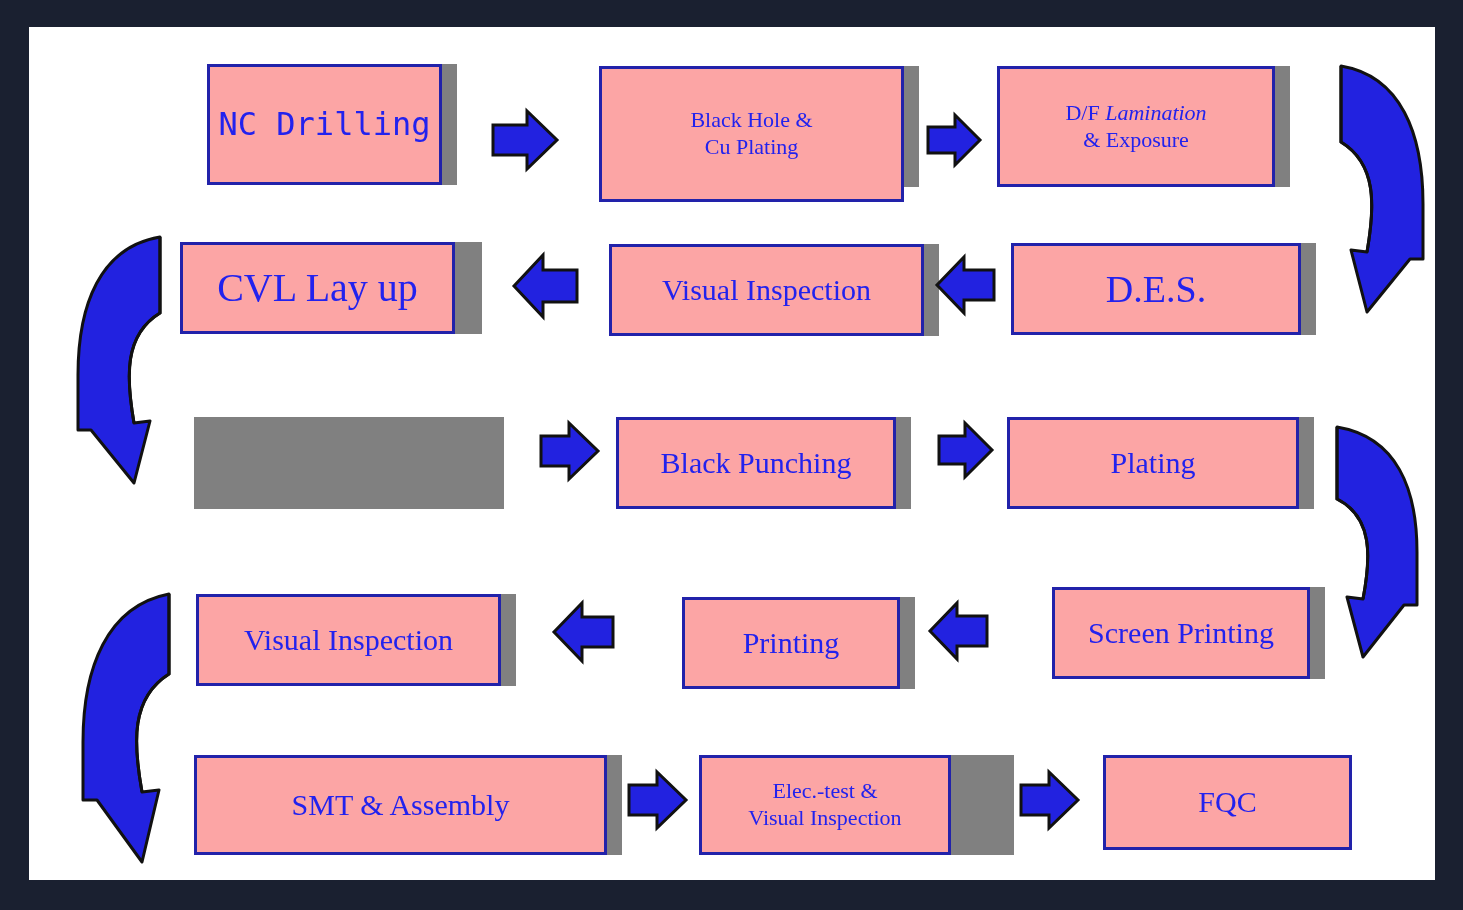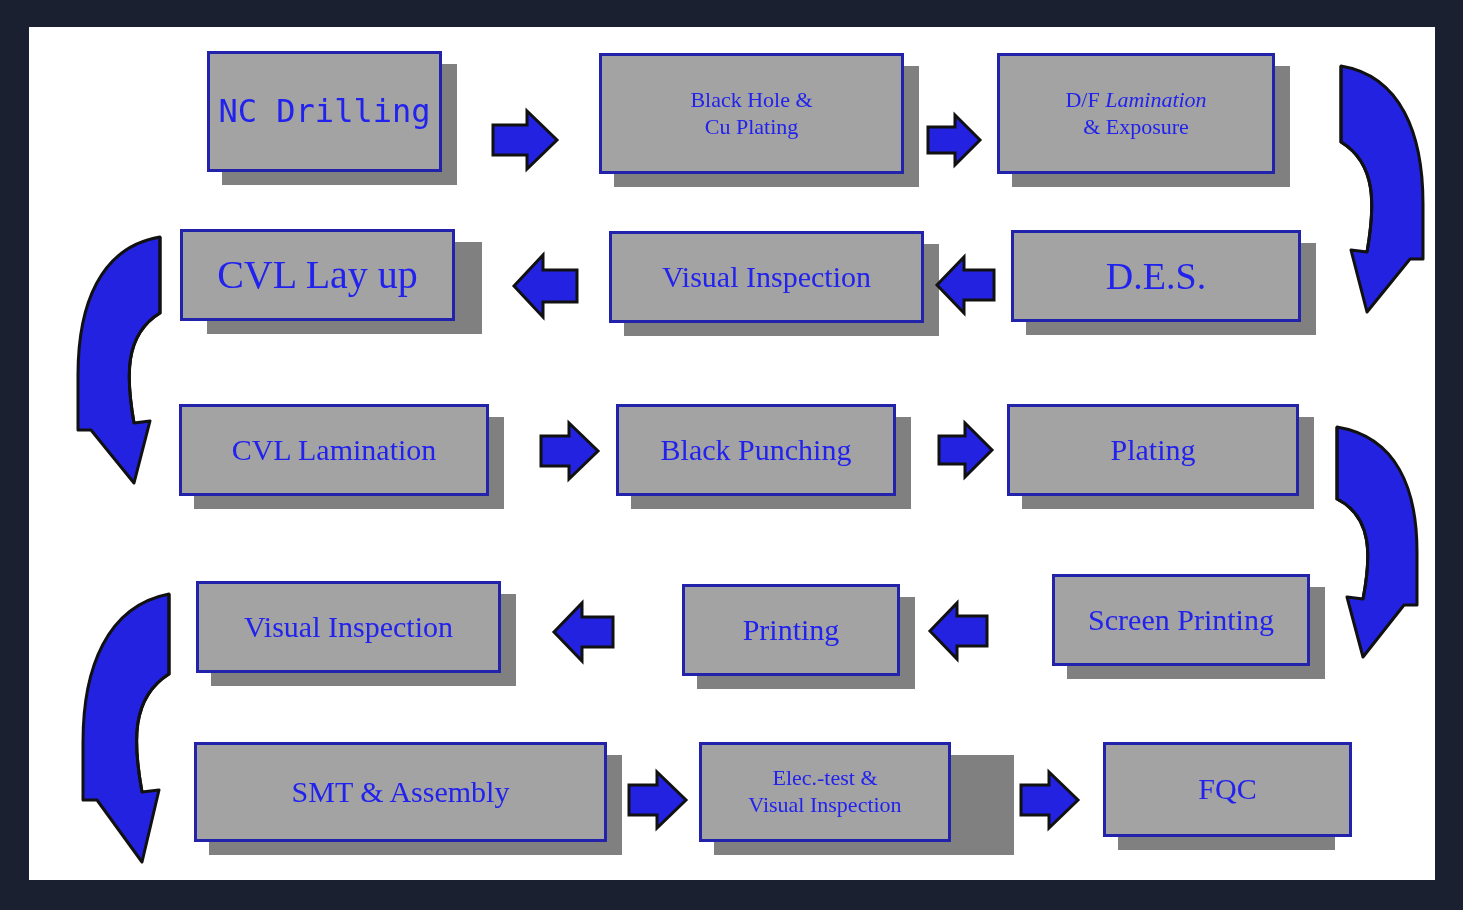--- a/index.html
+++ b/index.html
@@ -12,29 +12,30 @@
   #canvas{
     position:absolute;
     left:29px;top:27px;
     width:1406px;height:853px;
     background:#ffffff;
   }
   
   .box{
     position:absolute;
     box-sizing:border-box;
-    background:#a3a3a3;
+    background:#fca5a5;
     border:3px solid #2222aa;
     display:flex;
     align-items:center;
     justify-content:center;
     text-align:center;
     color:#2222ee;
     line-height:1.22;
     z-index:3;
+    margin-top:13px;
   }
   .shadow{
     position:absolute;
     background:#808080;
     z-index:1;
   }
   .box .lbl{display:block;width:100%;padding:0 6px;}
   .serif{font-family:"Liberation Serif", serif;}
   .mono{font-family:"DejaVu Sans Mono", monospace;}
 
@@ -59,21 +60,21 @@
     <span class="lbl">NC Drilling</span>
   </div>
 
   <div class="arrow" style="left:462px;top:82px;">
     <svg width="68" height="62" viewBox="0 0 68 62">
       <polygon points="2,16 36,16 36,2 66,31 36,60 36,46 2,46" fill="#2222e0" stroke="#111111" stroke-width="3" stroke-linejoin="miter"></polygon>
     </svg>
   </div>
 
   <div class="shadow" style="left:585px;top:39px;width:305px;height:121px;"></div>
-  <div class="box serif" style="left:570px;top:26px;width:305px;height:121px;font-size:22px;">
+  <div class="box serif" style="left:570px;top:26px;width:305px;height:136px;font-size:22px;">
     <span class="lbl">
       <span>Black Hole &amp;</span><br>
       <span>Cu Plating</span>
     </span>
   </div>
 
   <div class="arrow" style="left:897px;top:86px;">
     <svg width="56" height="54" viewBox="0 0 56 54">
       <polygon points="2,14 29,14 29,2 54,27 29,52 29,40 2,40" fill="#2222e0" stroke="#111111" stroke-width="3" stroke-linejoin="miter"></polygon>
     </svg>
@@ -122,23 +123,20 @@
       <polygon points="60,16 30,16 30,3 3,31 30,59 30,46 60,46" fill="#2222e0" stroke="#111111" stroke-width="3" stroke-linejoin="miter"></polygon>
     </svg>
   </div>
 
   <div class="shadow" style="left:997px;top:216px;width:290px;height:92px;"></div>
   <div class="box serif" style="left:982px;top:203px;width:290px;height:92px;font-size:38px;">
     <span class="lbl">D.E.S.</span>
   </div>
 
   <div class="shadow" style="left:165px;top:390px;width:310px;height:92px;"></div>
-  <div class="box serif" style="left:150px;top:377px;width:310px;height:92px;font-size:30px;">
-    <span class="lbl">CVL Lamination</span>
-  </div>
 
   <div class="arrow" style="left:510px;top:393px;">
     <svg width="62" height="62" viewBox="0 0 62 62">
       <polygon points="2,16 30,16 30,3 59,31 30,59 30,46 2,46" fill="#2222e0" stroke="#111111" stroke-width="3" stroke-linejoin="miter"></polygon>
     </svg>
   </div>
 
   <div class="shadow" style="left:602px;top:390px;width:280px;height:92px;"></div>
   <div class="box serif" style="left:587px;top:377px;width:280px;height:92px;font-size:30px;">
     <span class="lbl">Black Punching</span>

